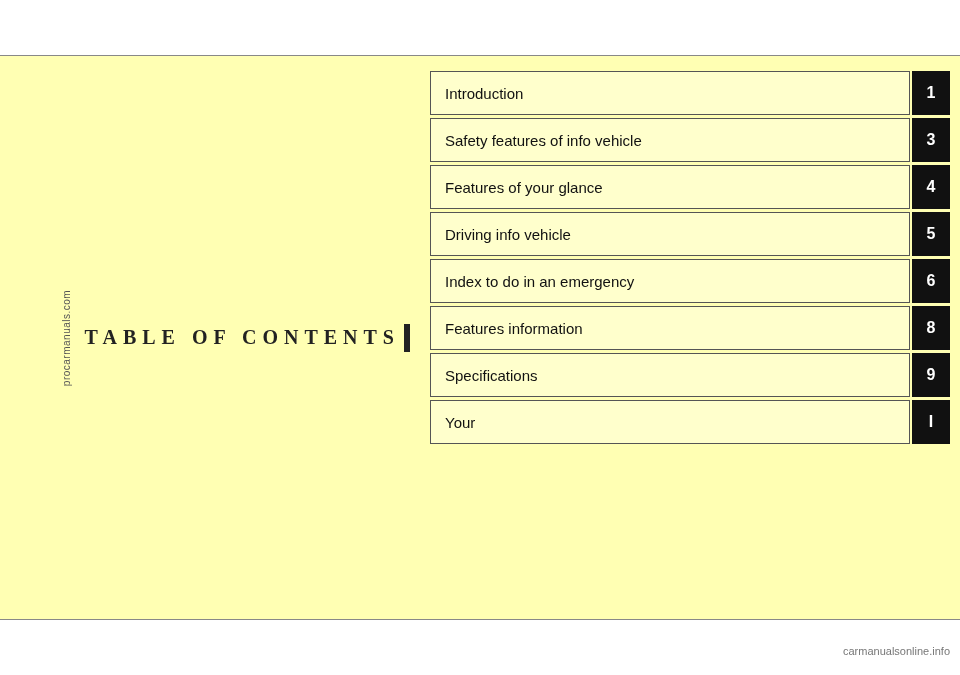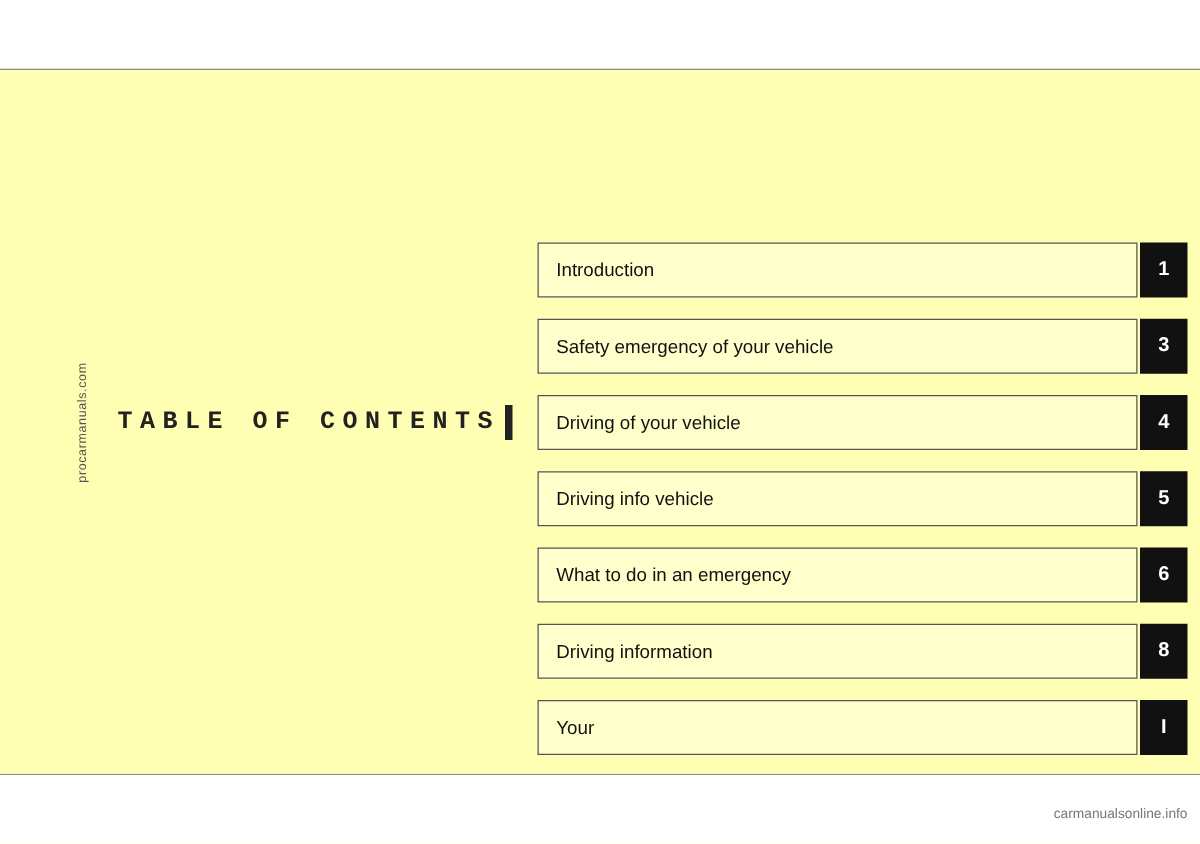--- a/index.html
+++ b/index.html
@@ -72,36 +72,36 @@
       display: flex;
       align-items: center;
       gap: 4px;
     }
 
     .title-text {
       font-size: 20px;
       font-weight: bold;
       letter-spacing: 6px;
       color: #222;
-      font-family: Liberation Mono, monospace;
+      font-family: Liberation Serif, serif;
     }
 
     .title-bar {
       width: 6px;
       height: 28px;
       background: #222;
     }
 
     .right-panel {
       flex: 1;
       display: flex;
       flex-direction: column;
-      justify-content: flex-end;
+      justify-content: flex-start;
       padding: 15px 10px 15px 0;
-      gap: 17px;
+      gap: 3px;
     }
 
     .toc-row {
       display: flex;
       align-items: stretch;
       height: 44px;
     }
 
     .toc-label {
       flex: 1;
@@ -150,38 +150,42 @@
       <div class="title-bar"></div>
     </div>
   </div>
 
   <div class="right-panel">
   <div class="toc-row">
         <div class="toc-label">Introduction</div>
         <div class="toc-number">1</div>
       </div>
       <div class="toc-row">
-        <div class="toc-label">Safety emergency of your vehicle</div>
+        <div class="toc-label">Safety features of info vehicle</div>
         <div class="toc-number">3</div>
       </div>
       <div class="toc-row">
-        <div class="toc-label">Driving of your vehicle</div>
+        <div class="toc-label">Features of your glance</div>
         <div class="toc-number">4</div>
       </div>
       <div class="toc-row">
         <div class="toc-label">Driving info vehicle</div>
         <div class="toc-number">5</div>
       </div>
       <div class="toc-row">
-        <div class="toc-label">What to do in an emergency</div>
+        <div class="toc-label">Index to do in an emergency</div>
         <div class="toc-number">6</div>
       </div>
       <div class="toc-row">
-        <div class="toc-label">Driving information</div>
+        <div class="toc-label">Features information</div>
         <div class="toc-number">8</div>
+      </div>
+      <div class="toc-row">
+        <div class="toc-label">Specifications</div>
+        <div class="toc-number">9</div>
       </div>
       <div class="toc-row">
         <div class="toc-label">Your</div>
         <div class="toc-number">I</div>
       </div>
     </div>
 </div>
 
 <div class="watermark">carmanualsonline.info</div>
 

